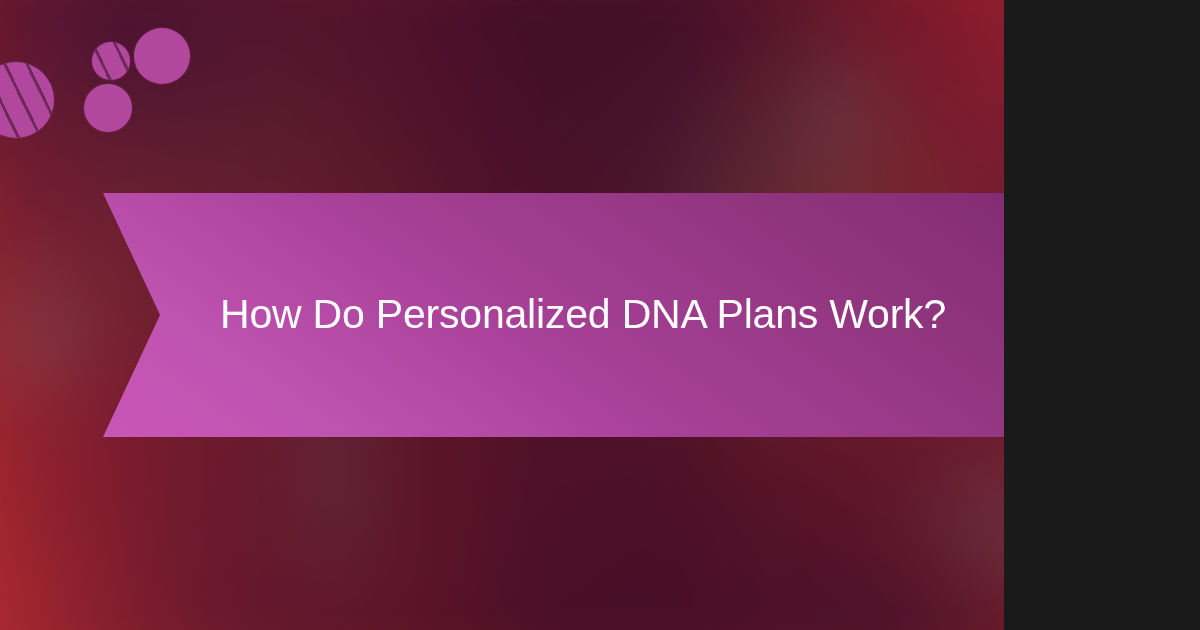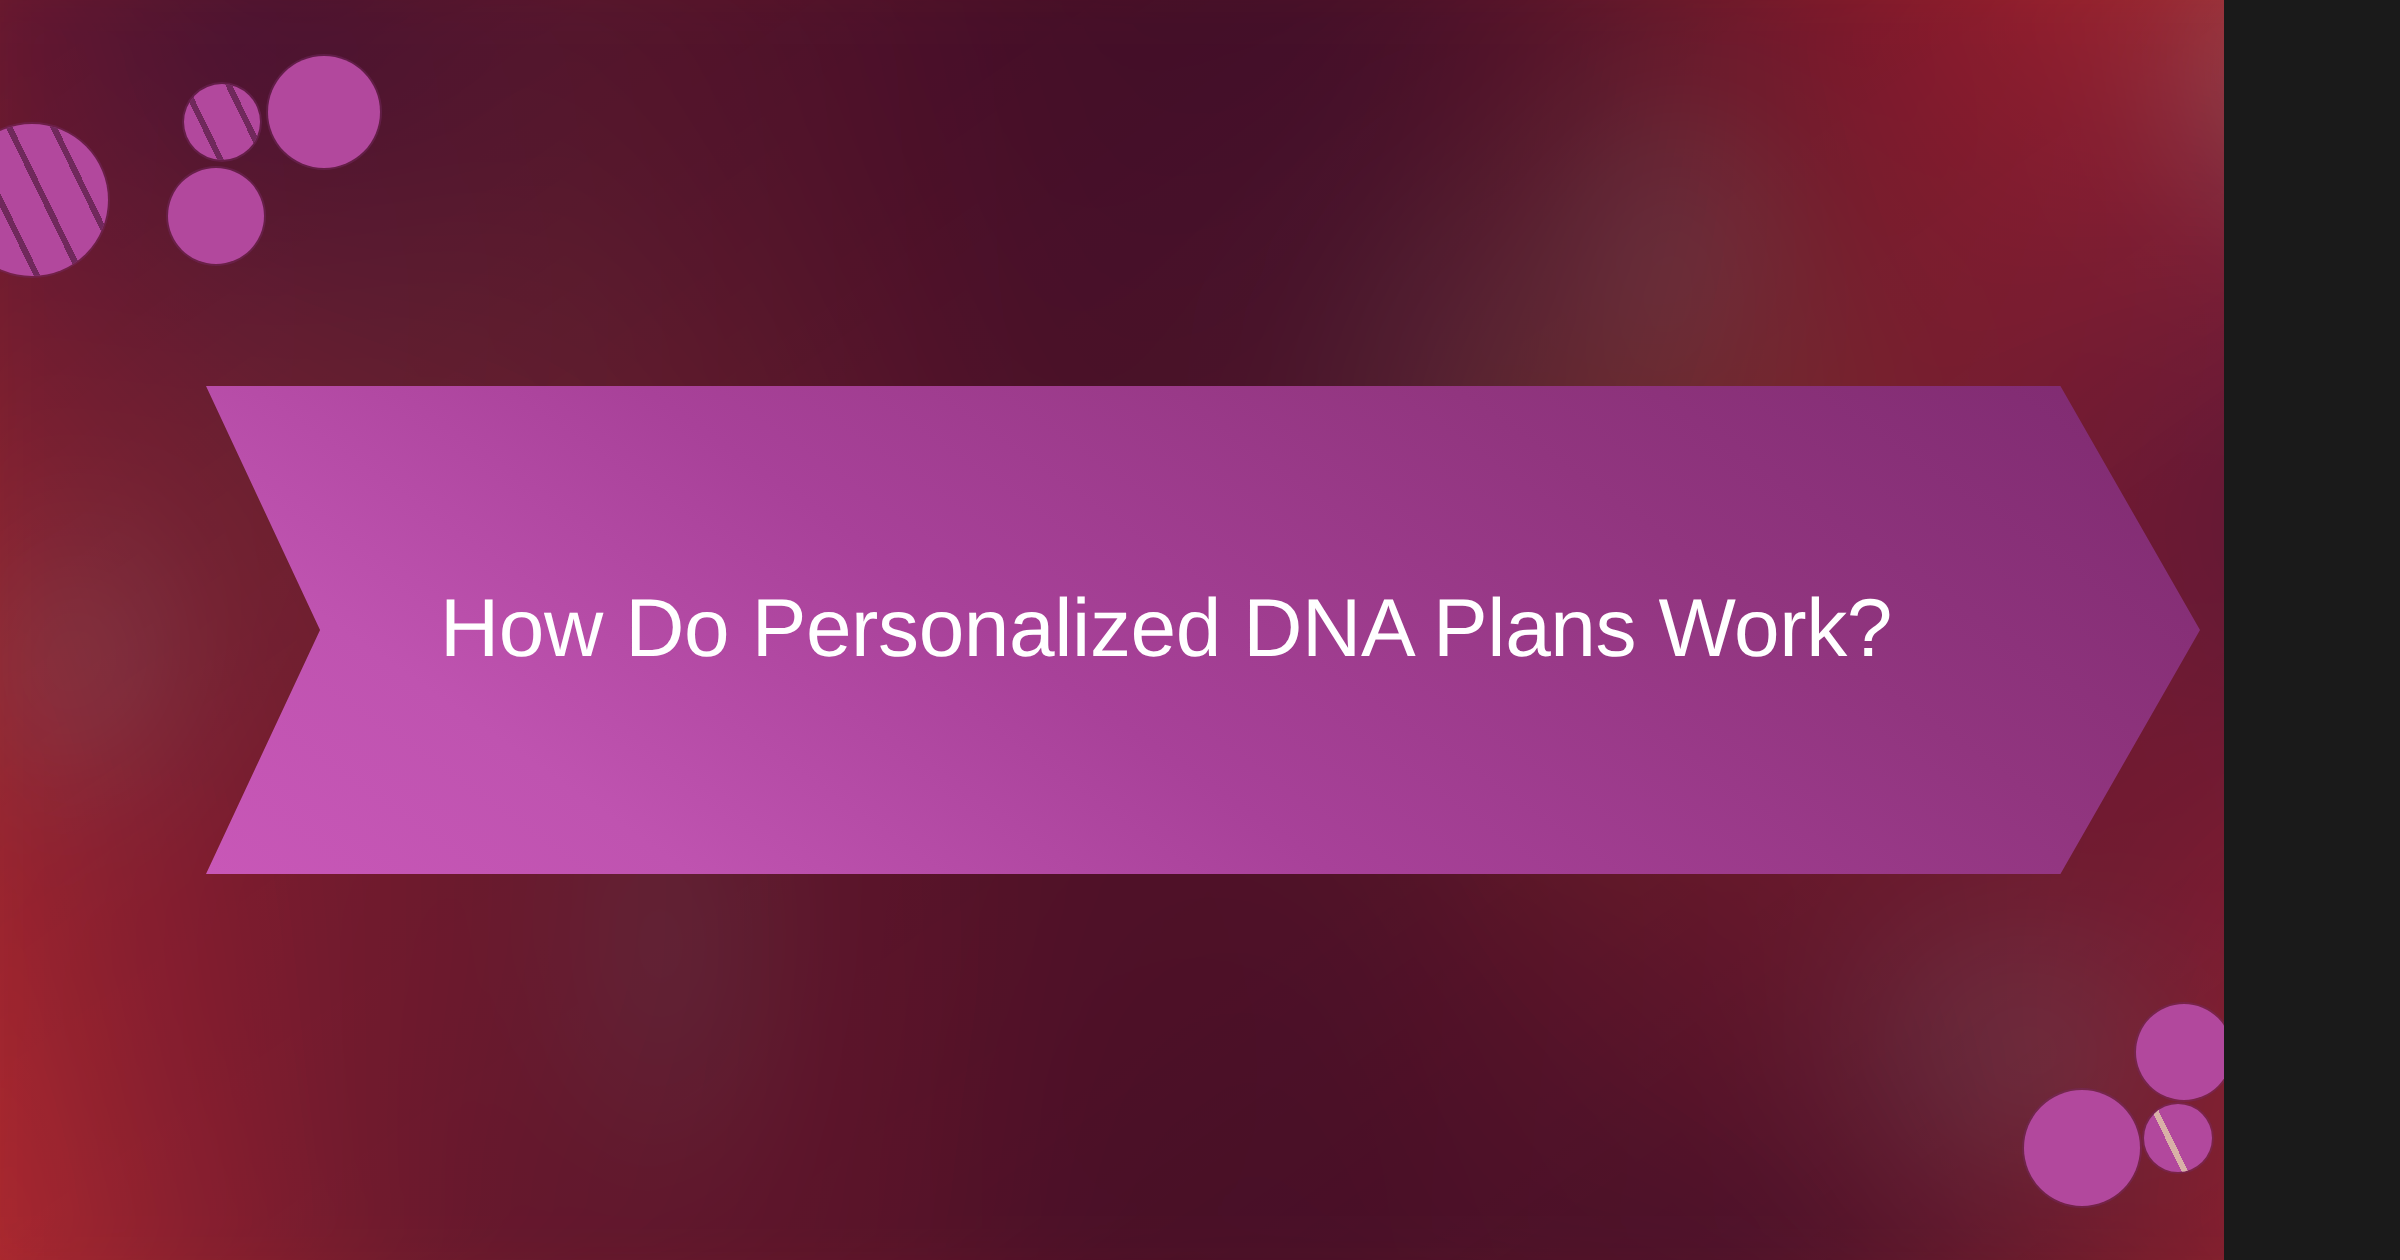--- a/index.html
+++ b/index.html
@@ -7,21 +7,21 @@
     margin: 0;
     padding: 0;
     background: #1a1a1a;
   }
   body {
     font-family: "Liberation Sans", sans-serif;
   }
 
   #stage {
     position: relative;
-    width: 1112px;
+    width: 1004px;
     height: 630px;
     overflow: hidden;
     background: #c2410c;
   }
 
   
   #bg-photo {
     position: absolute;
     left: -60px;
     top: -60px;

